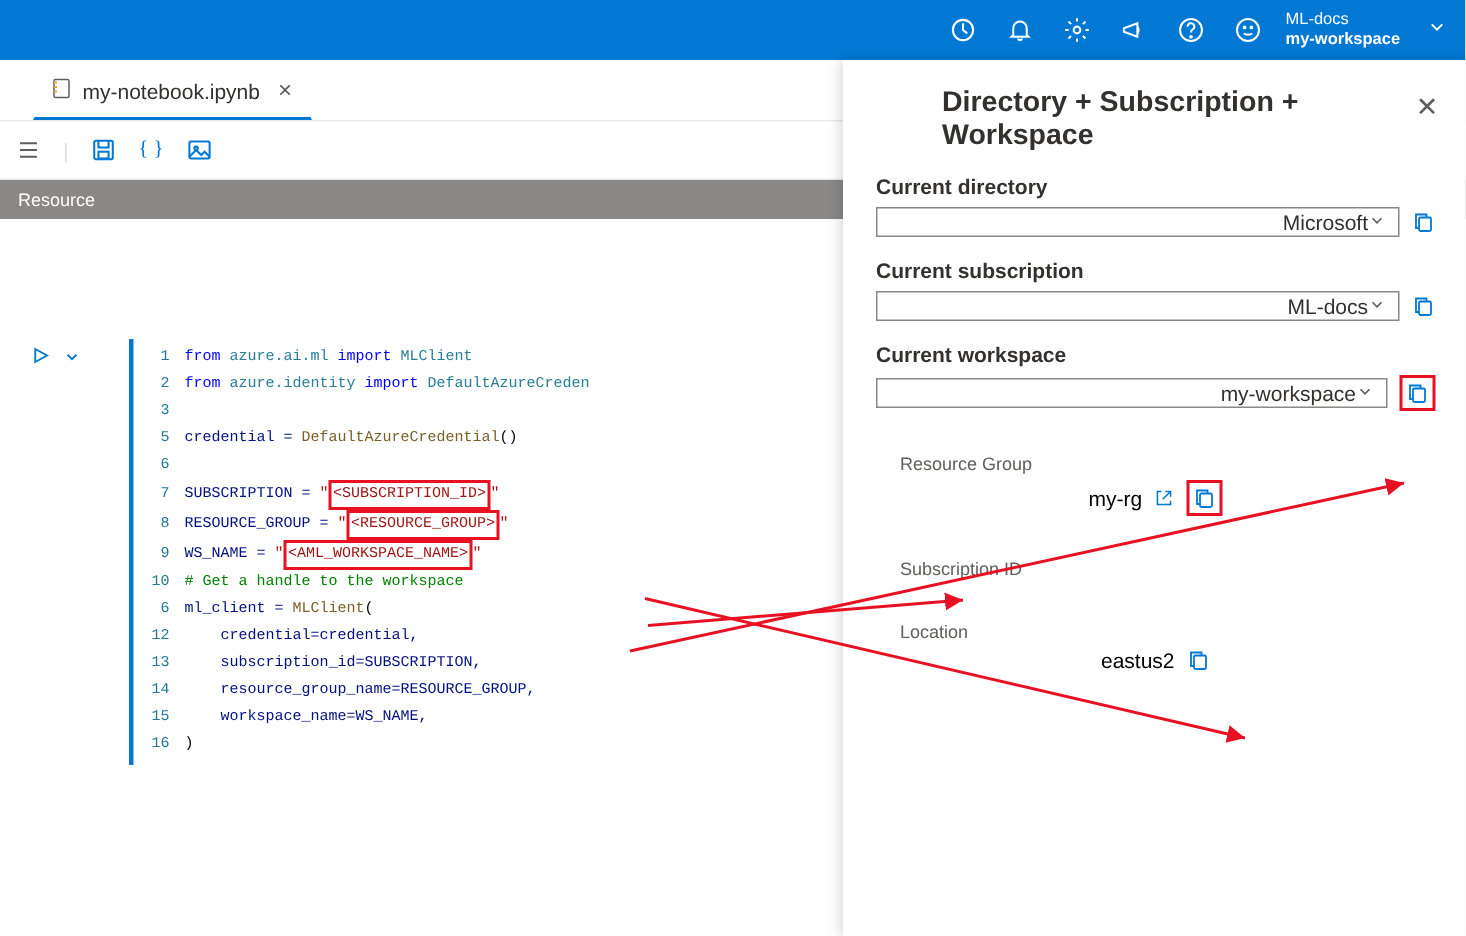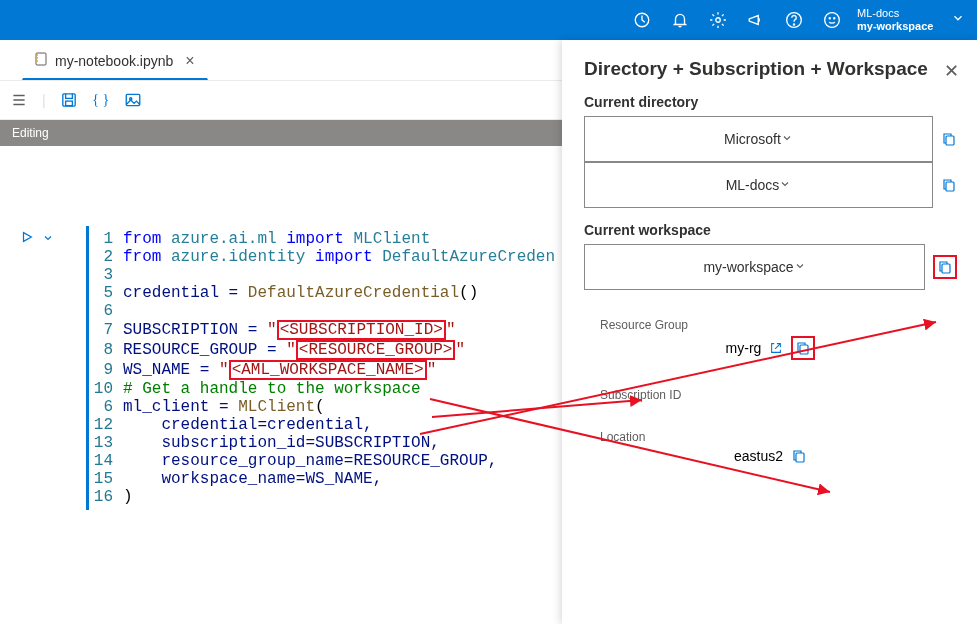--- a/index.html
+++ b/index.html
@@ -39,47 +39,47 @@
   }
   .statusbar .right { margin-left:auto; padding-right: 0px;}
   .editor-bg { position:relative; height: calc(624px - 40px - 40px - 40px - 26px); background:#fff; }
   .cell-controls { position:absolute; left:20px; top:84px; display:flex; align-items:center; gap:8px;}
   .cell-controls .play svg { width:14px; height:14px; }
   .cell-controls .chev-down svg { width:12px; height:12px;}
   .cell {
     position:absolute; left:86px; top:80px; width:460px;
     border-left: 3px solid #0078D4;
     background:#fff;
-    font-family: Consolas, "Courier New", monospace; font-size:16px; line-height:18px;
+    font-family: Consolas, "Courier New", monospace; font-size:10px; line-height:18px;
     padding: 4px 0 4px 0;
   }
   .gutter { display:inline-block; width:34px; text-align:right; color:#237893; padding-right:10px; user-select:none;}
   .ln { white-space:pre; }
   .kw { color:#0000ff;}
   .mod { color:#267f99;}
   .fn { color:#795e26;}
   .id  { color:#001080;}
   .op  { color:#000;}
   .str { color:#a31515;}
   .com { color:#008000;}
   .ph  { color:#a31515; }
   .redbox { border:2px solid #e81123; padding:0 1px; display:inline-block; line-height:16px;}
   
   .panel {
     position:absolute; top:40px; right:0; width:415px; height:584px; background:#fff;
     box-shadow: -2px 0 8px rgba(0,0,0,.15); padding: 18px 20px 0 22px; z-index:10;
     font-size:14px; color:#323130;
   }
-  .panel h1 { font-size:19px; font-weight:600; margin-bottom:14px;}
+  .panel h1 { font-size:19px; font-weight:600; margin-bottom:14px;margin-left:44px;}
   .panel .close { position:absolute; right:18px; top:20px; font-size:18px; color:#605e5c; cursor:pointer;}
   .panel label { font-weight:600; font-size:14px; display:block; margin-top:14px; margin-bottom:6px;}
   .sel-row { display:flex; align-items:center; gap:8px;}
   .sel {
-    flex:1; height:46px; border:1px solid #8a8886; display:flex; align-items:center;
-    padding:0 8px; justify-content:center; cursor:pointer; font-size:14px;
+    flex:1; height:20px; border:1px solid #8a8886; display:flex; align-items:center;
+    padding:0 8px; justify-content:flex-end; cursor:pointer; font-size:14px;
   }
   .sel .chev { color:#605e5c;}
   .copy-icon { width:16px; height:16px; cursor:pointer; color:#0078D4; display:flex; align-items:center; justify-content:center;}
   .kv-label { font-size:12px; color:#605e5c; margin-top:28px;margin-left:16px;}
   .kv-val { font-size:14px; color:#000; margin-top:4px; display:flex; align-items:center; gap:8px;justify-content:center;}
   .ext-icon { width:14px; height:14px; color:#0078D4; display:inline-flex; align-items:center; justify-content:center;}
   .red-square { border:2px solid #e81123; padding:2px; display:inline-flex;}
   
   .annot { position:absolute; left:0; top:0; width:977px; height:624px; pointer-events:none; z-index:20;}
 </style>
@@ -184,21 +184,21 @@
     </span>
     <span style="color:#e1dfdd;">|</span>
     <span class="small-icon"><svg viewBox="0 0 16 16" fill="none" stroke="#605e5c" stroke-width="1.4">
           <path d="M4 8a4 4 0 1 1 1.2 2.8"></path>
           <path d="M3 13v-3h3"></path>
         </svg></span>
   </div>
 </div>
 
 <div class="statusbar">
-  <span>Editing</span>
+  <span>Resource</span>
   <span class="right">Last saved a minute</span>
 </div>
 
 <div class="editor-bg">
   <div class="cell-controls">
     <span class="play"><svg viewBox="0 0 16 16" fill="none" stroke="#0078D4" stroke-width="1.4">
           <path d="M4 3v10l9-5z"></path>
         </svg></span>
     <span class="chev-down"><svg viewBox="0 0 16 16" stroke="#0078D4" fill="none" stroke-width="1.6">
           <path d="M4 6l4 4 4-4"></path>
@@ -237,20 +237,21 @@
           </svg></span>
     </div>
     <span class="copy-icon">
         <svg viewBox="0 0 16 16" fill="none" stroke="currentColor" stroke-width="1.2">
           <rect x="5" y="5" width="8" height="9" rx="1"></rect>
           <path d="M10 5V3H3v9h2"></path>
         </svg>
       </span>
   </div>
 
+  <label>Current subscription</label>
   <div class="sel-row">
     <div class="sel">
       <span>ML-docs</span>
       <span class="chev"><svg width="12" height="12" viewBox="0 0 16 16" stroke="currentColor" fill="none" stroke-width="1.5">
             <path d="M4 6l4 4 4-4"></path>
           </svg></span>
     </div>
     <span class="copy-icon">
         <svg viewBox="0 0 16 16" fill="none" stroke="currentColor" stroke-width="1.2">
           <rect x="5" y="5" width="8" height="9" rx="1"></rect>

